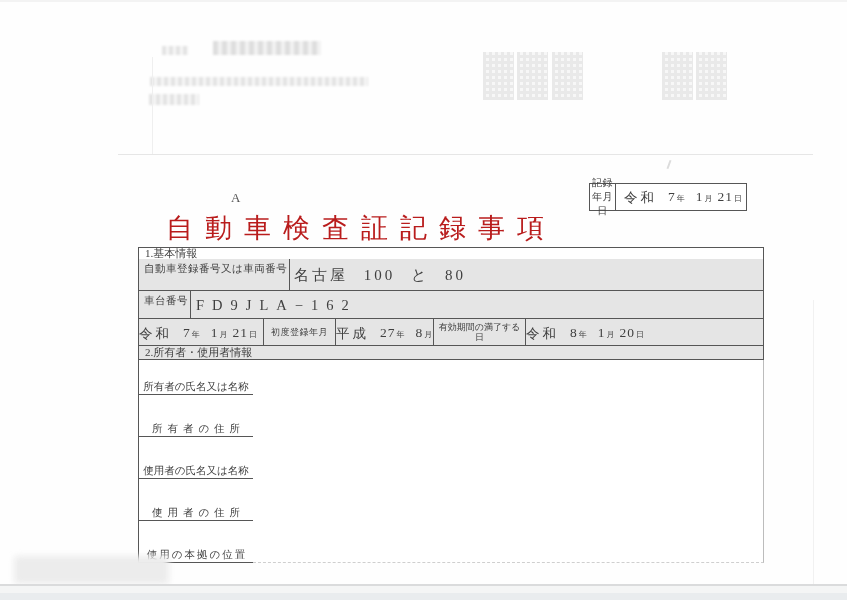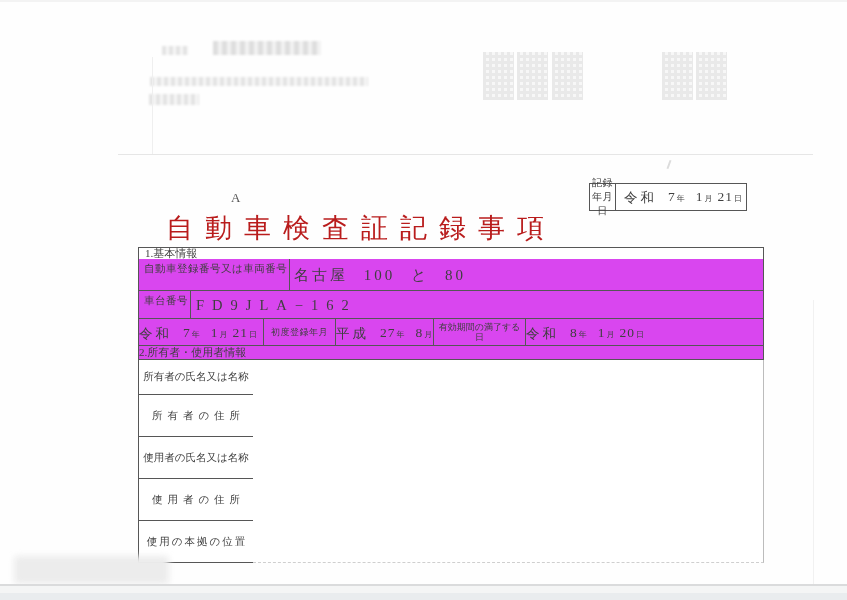--- a/index.html
+++ b/index.html
@@ -42,43 +42,43 @@
   .recbox .val{flex:1;display:flex;align-items:baseline;padding:5px 4px 0 8px}
 
   
   .docmark{left:231px;top:190px;font-size:13px;color:#565656}
   .title{left:166px;top:210px;font-size:27px;letter-spacing:12px;color:#b91c1c;white-space:nowrap}
 
   
   .maintable{left:138px;top:247px;width:626px;height:316px}
   .sec1head{left:0;top:0;width:626px;height:13px;border:1px solid var(--bd);
     font-size:11px;line-height:11px;padding-left:6px;background:#fff}
-  .row{border-left:1px solid var(--bd);border-right:1px solid var(--bd);border-bottom:1px solid var(--bd);background:#d946ef}
+  .row{border-left:1px solid var(--bd);border-right:1px solid var(--bd);border-bottom:1px solid var(--bd);background:#e5e5e5}
   .row1{left:0;top:12px;width:626px;height:32px}
   .row2{left:0;top:44px;width:626px;height:28px}
   .row3{left:0;top:72px;width:626px;height:27px;display:flex}
-  .sec2head{left:0;top:99px;width:626px;height:14px;font-size:11px;line-height:12px;}
+  .sec2head{left:0;top:99px;width:626px;height:14px;font-size:11px;line-height:12px;padding-left:6px}
   .labcell{position:absolute;left:0;top:0;height:100%;border-right:1px solid var(--bd);
     font-size:10.5px;padding:3px 0 0 5px;letter-spacing:.5px}
   .row1 .labcell{width:151px}
   .row2 .labcell{width:52px}
   .val1{left:155px;top:7px;font-size:15px;letter-spacing:3px;word-spacing:9px;white-space:nowrap}
   .val2{left:57px;top:6px;font-size:14.5px;letter-spacing:8px;white-space:nowrap}
   .u1{left:153px;top:40px;width:237px;height:1px;background:linear-gradient(90deg,#6a6a6a 0 60%,#c9c9c9 85%,rgba(255,255,255,0))}
   .u2{left:56px;top:67px;width:187px;height:1px;background:#6b6b6b}
   .dcell{height:100%;border-right:1px solid var(--bd);display:flex;flex-direction:column;justify-content:center}
   .dcell.last{border-right:none}
   .dlabel{font-size:9px;text-align:center;letter-spacing:0;line-height:10px;padding:0 2px}
   .dlabel.wide{letter-spacing:.5px}
   .dval{display:flex;justify-content:center;align-items:baseline;padding-top:3px}
   .w1{width:108px}.w2{width:125px}.w3{width:72px}.w4{width:98px}.w5{width:92px}.w6{flex:1}
 
   
   .orow{position:absolute;left:0;width:116px;border:1px solid var(--bd);border-top:none;background:#fff;
-    display:flex;align-items:center;justify-content:center;font-size:10.5px;text-align:center}
+    display:flex;align-items:flex-end;justify-content:center;font-size:10.5px;text-align:center}
   .o1{top:113px;height:35px}
   .o2{top:148px;height:42px}
   .o3{top:190px;height:42px}
   .o4{top:232px;height:42px}
   .o5{top:274px;height:42px}
   .ls5{letter-spacing:5px;padding-left:5px}
   .ls2{letter-spacing:2px;padding-left:2px}
   .bigbox{left:115px;top:113px;width:511px;height:203px;border-right:1px solid var(--bd-faint);
     border-bottom:1px dashed #cfcfcf;background:#fff}
 

